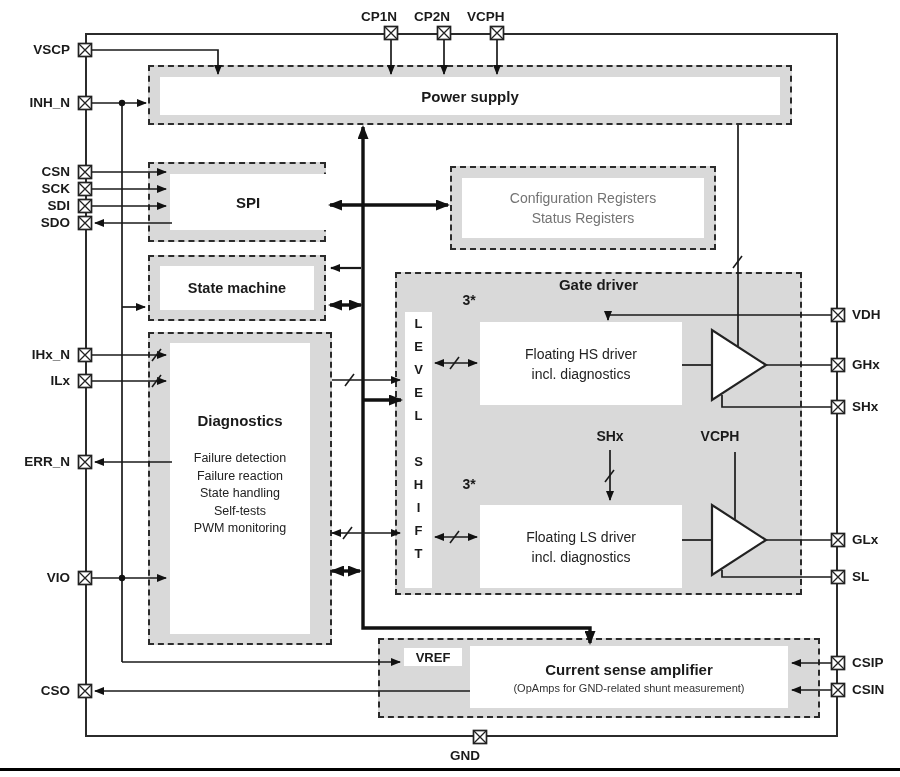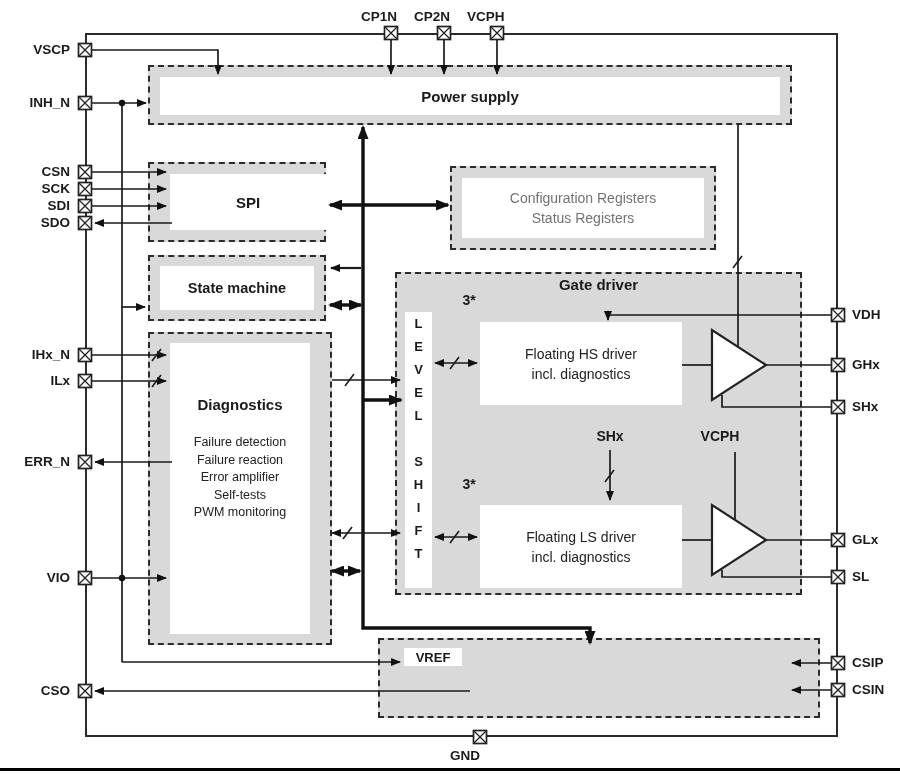--- a/index.html
+++ b/index.html
@@ -50,26 +50,26 @@
   <div class="dashed" style="left:450px;top:166px;width:266px;height:84px"></div>
   <div class="panel" style="left:462px;top:178px;width:242px;height:60px">
     <div class="reg-line">Configuration Registers</div>
     <div class="reg-line">Status Registers</div>
   </div>
 
   <div class="dashed" style="left:148px;top:255px;width:178px;height:66px"></div>
   <div class="panel ttl-sm" style="left:160px;top:266px;width:154px;height:44px">State machine</div>
 
   <div class="dashed" style="left:148px;top:332px;width:184px;height:313px"></div>
-  <div class="panel" style="left:170px;top:343px;width:140px;height:291px;justify-content:flex-start;padding-top:52px">
+  <div class="panel" style="left:170px;top:343px;width:140px;height:291px;justify-content:flex-start;padding-top:68px">
     <div class="ttl">Diagnostics</div>
     <div style="margin-top:20px">
       <div class="diag-item">Failure detection</div>
       <div class="diag-item">Failure reaction</div>
-      <div class="diag-item">Error amplifier</div>
+      <div class="diag-item">State handling</div>
       <div class="diag-item">Self-tests</div>
       <div class="diag-item">PWM monitoring</div>
     </div>
   </div>
 
   <div class="dashed" style="left:395px;top:272px;width:407px;height:323px"></div>
   <div class="gd-title" style="left:395px;top:276px;width:407px">Gate driver</div>
 
   <div class="panel lshift" style="left:405px;top:312px;width:27px;height:276px">L
 E
@@ -93,20 +93,24 @@
   <div class="panel" style="left:480px;top:505px;width:202px;height:83px">
     <div class="drv-line">Floating LS driver</div>
     <div class="drv-line">incl. diagnostics</div>
   </div>
 
   <div class="node-lab" style="left:585px;top:428px;width:50px">SHx</div>
   <div class="node-lab" style="left:692px;top:428px;width:56px">VCPH</div>
 
   <div class="dashed" style="left:378px;top:638px;width:442px;height:80px"></div>
   <div class="panel" style="left:404px;top:648px;width:58px;height:18px;font-weight:700;font-size:13px">VREF</div>
+  <div class="panel" style="left:470px;top:646px;width:318px;height:62px">
+    <div class="ttl">Current sense amplifier</div>
+    <div class="sub">(OpAmps for GND-related shunt measurement)</div>
+  </div>
 
   <div class="pin-lab r" style="top:41px">VSCP</div>
   <div class="pin-lab r" style="top:94px">INH_N</div>
   <div class="pin-lab r" style="top:163px">CSN</div>
   <div class="pin-lab r" style="top:180px">SCK</div>
   <div class="pin-lab r" style="top:197px">SDI</div>
   <div class="pin-lab r" style="top:214px">SDO</div>
   <div class="pin-lab r" style="top:346px">IHx_N</div>
   <div class="pin-lab r" style="top:372px">ILx</div>
   <div class="pin-lab r" style="top:453px">ERR_N</div>

